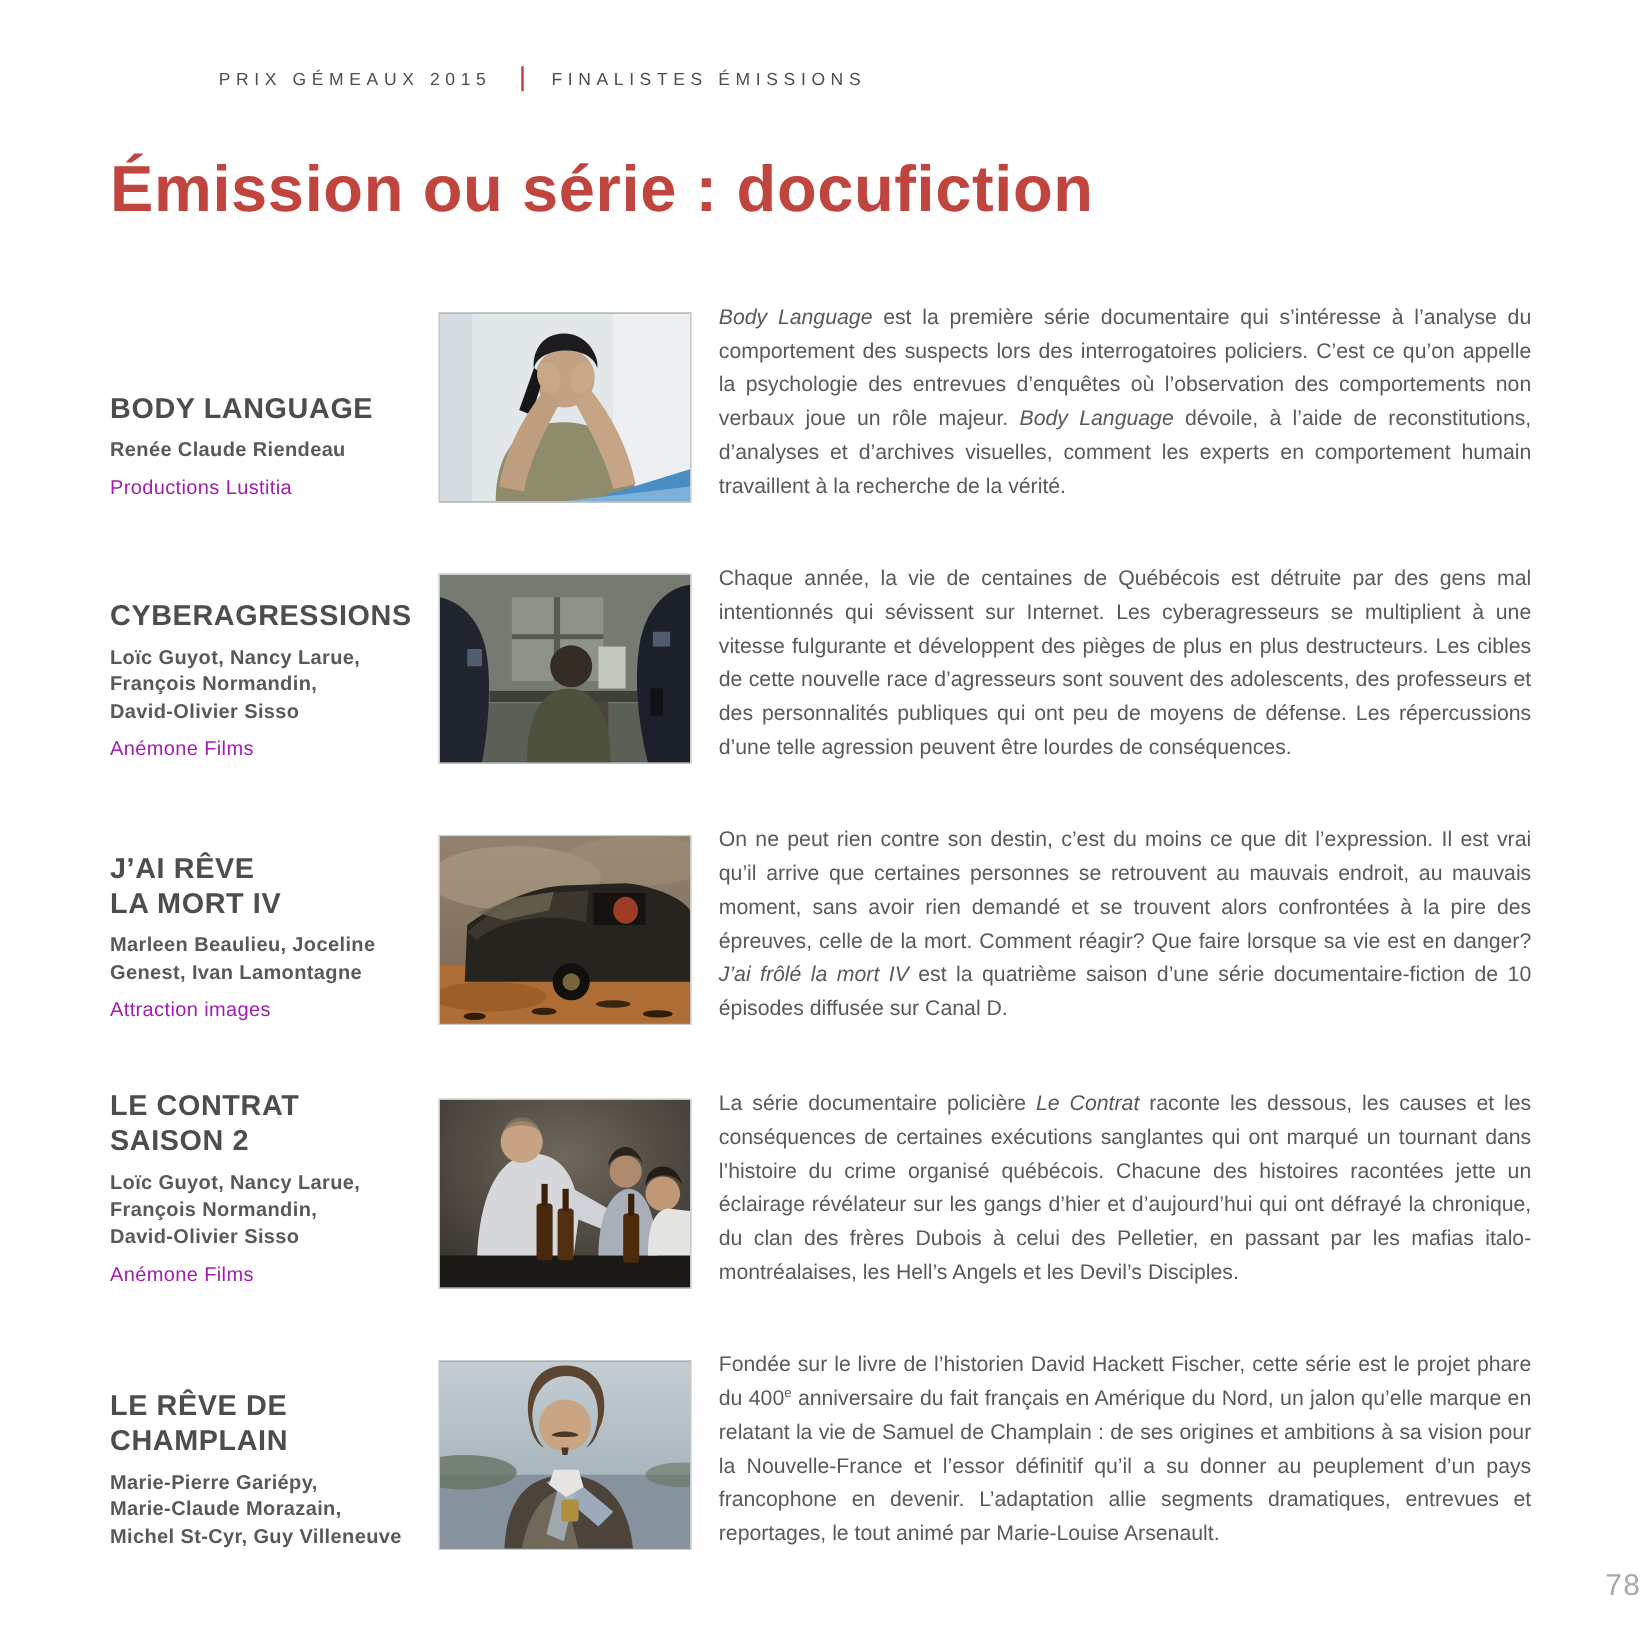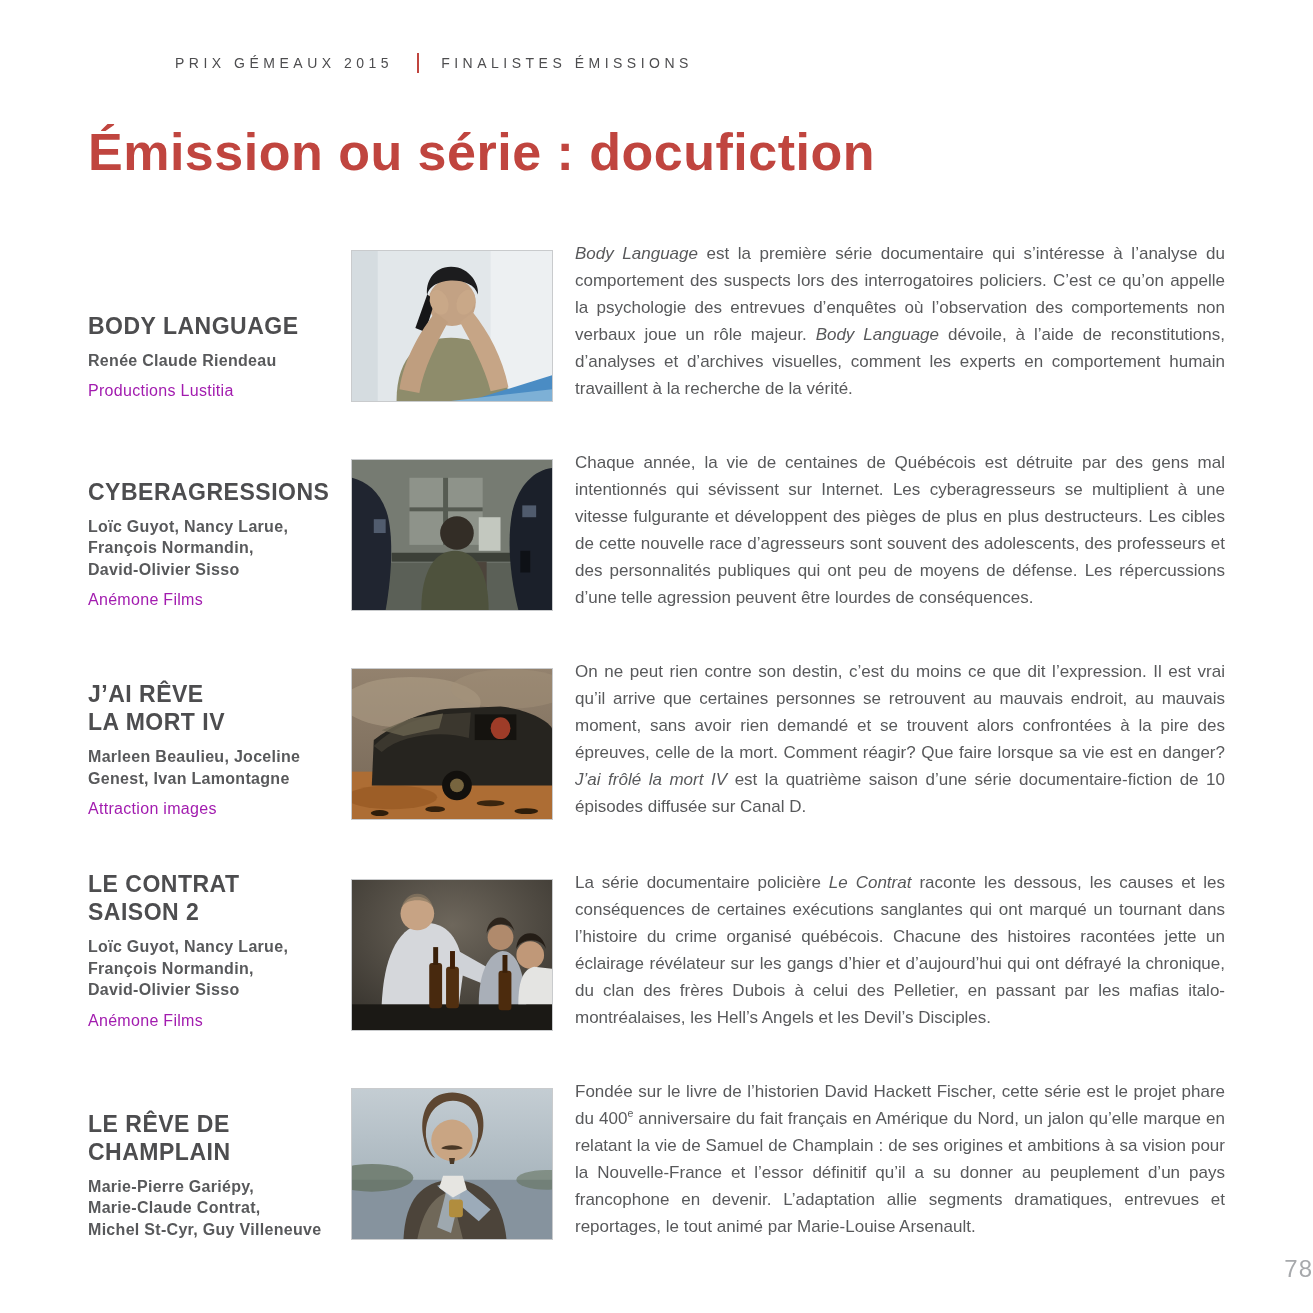--- a/index.html
+++ b/index.html
@@ -229,21 +229,21 @@
         </svg>
       </div>
       <p class="entry-text">La série documentaire policière <i>Le Contrat</i> raconte les dessous, les causes et les conséquences de certaines exécutions sanglantes qui ont marqué un tournant dans l’histoire du crime organisé québécois. Chacune des histoires racontées jette un éclairage révélateur sur les gangs d’hier et d’aujourd’hui qui ont défrayé la chronique, du clan des frères Dubois à celui des Pelletier, en passant par les mafias italo-montréalaises, les Hell’s Angels et les Devil’s Disciples.</p>
     </div>
 
     <div class="entry">
       <div class="entry-left">
         <div class="entry-title">LE RÊVE DE
 CHAMPLAIN</div>
         <div class="entry-people">Marie-Pierre Gariépy,
-Marie-Claude Contrat,
+Marie-Claude Morazain,
 Michel St-Cyr, Guy Villeneuve</div>
       </div>
       <div class="entry-thumb" aria-label="champlain-period-costume-portrait">
         <svg viewBox="0 0 202 152" preserveAspectRatio="none">
           <defs>
             <linearGradient id="sky5" x1="0" y1="0" x2="0" y2="1">
               <stop offset="0" stop-color="#c4cdd3"></stop>
                 <stop offset="1" stop-color="#a8b5bd"></stop>
             </linearGradient>
           </defs>

